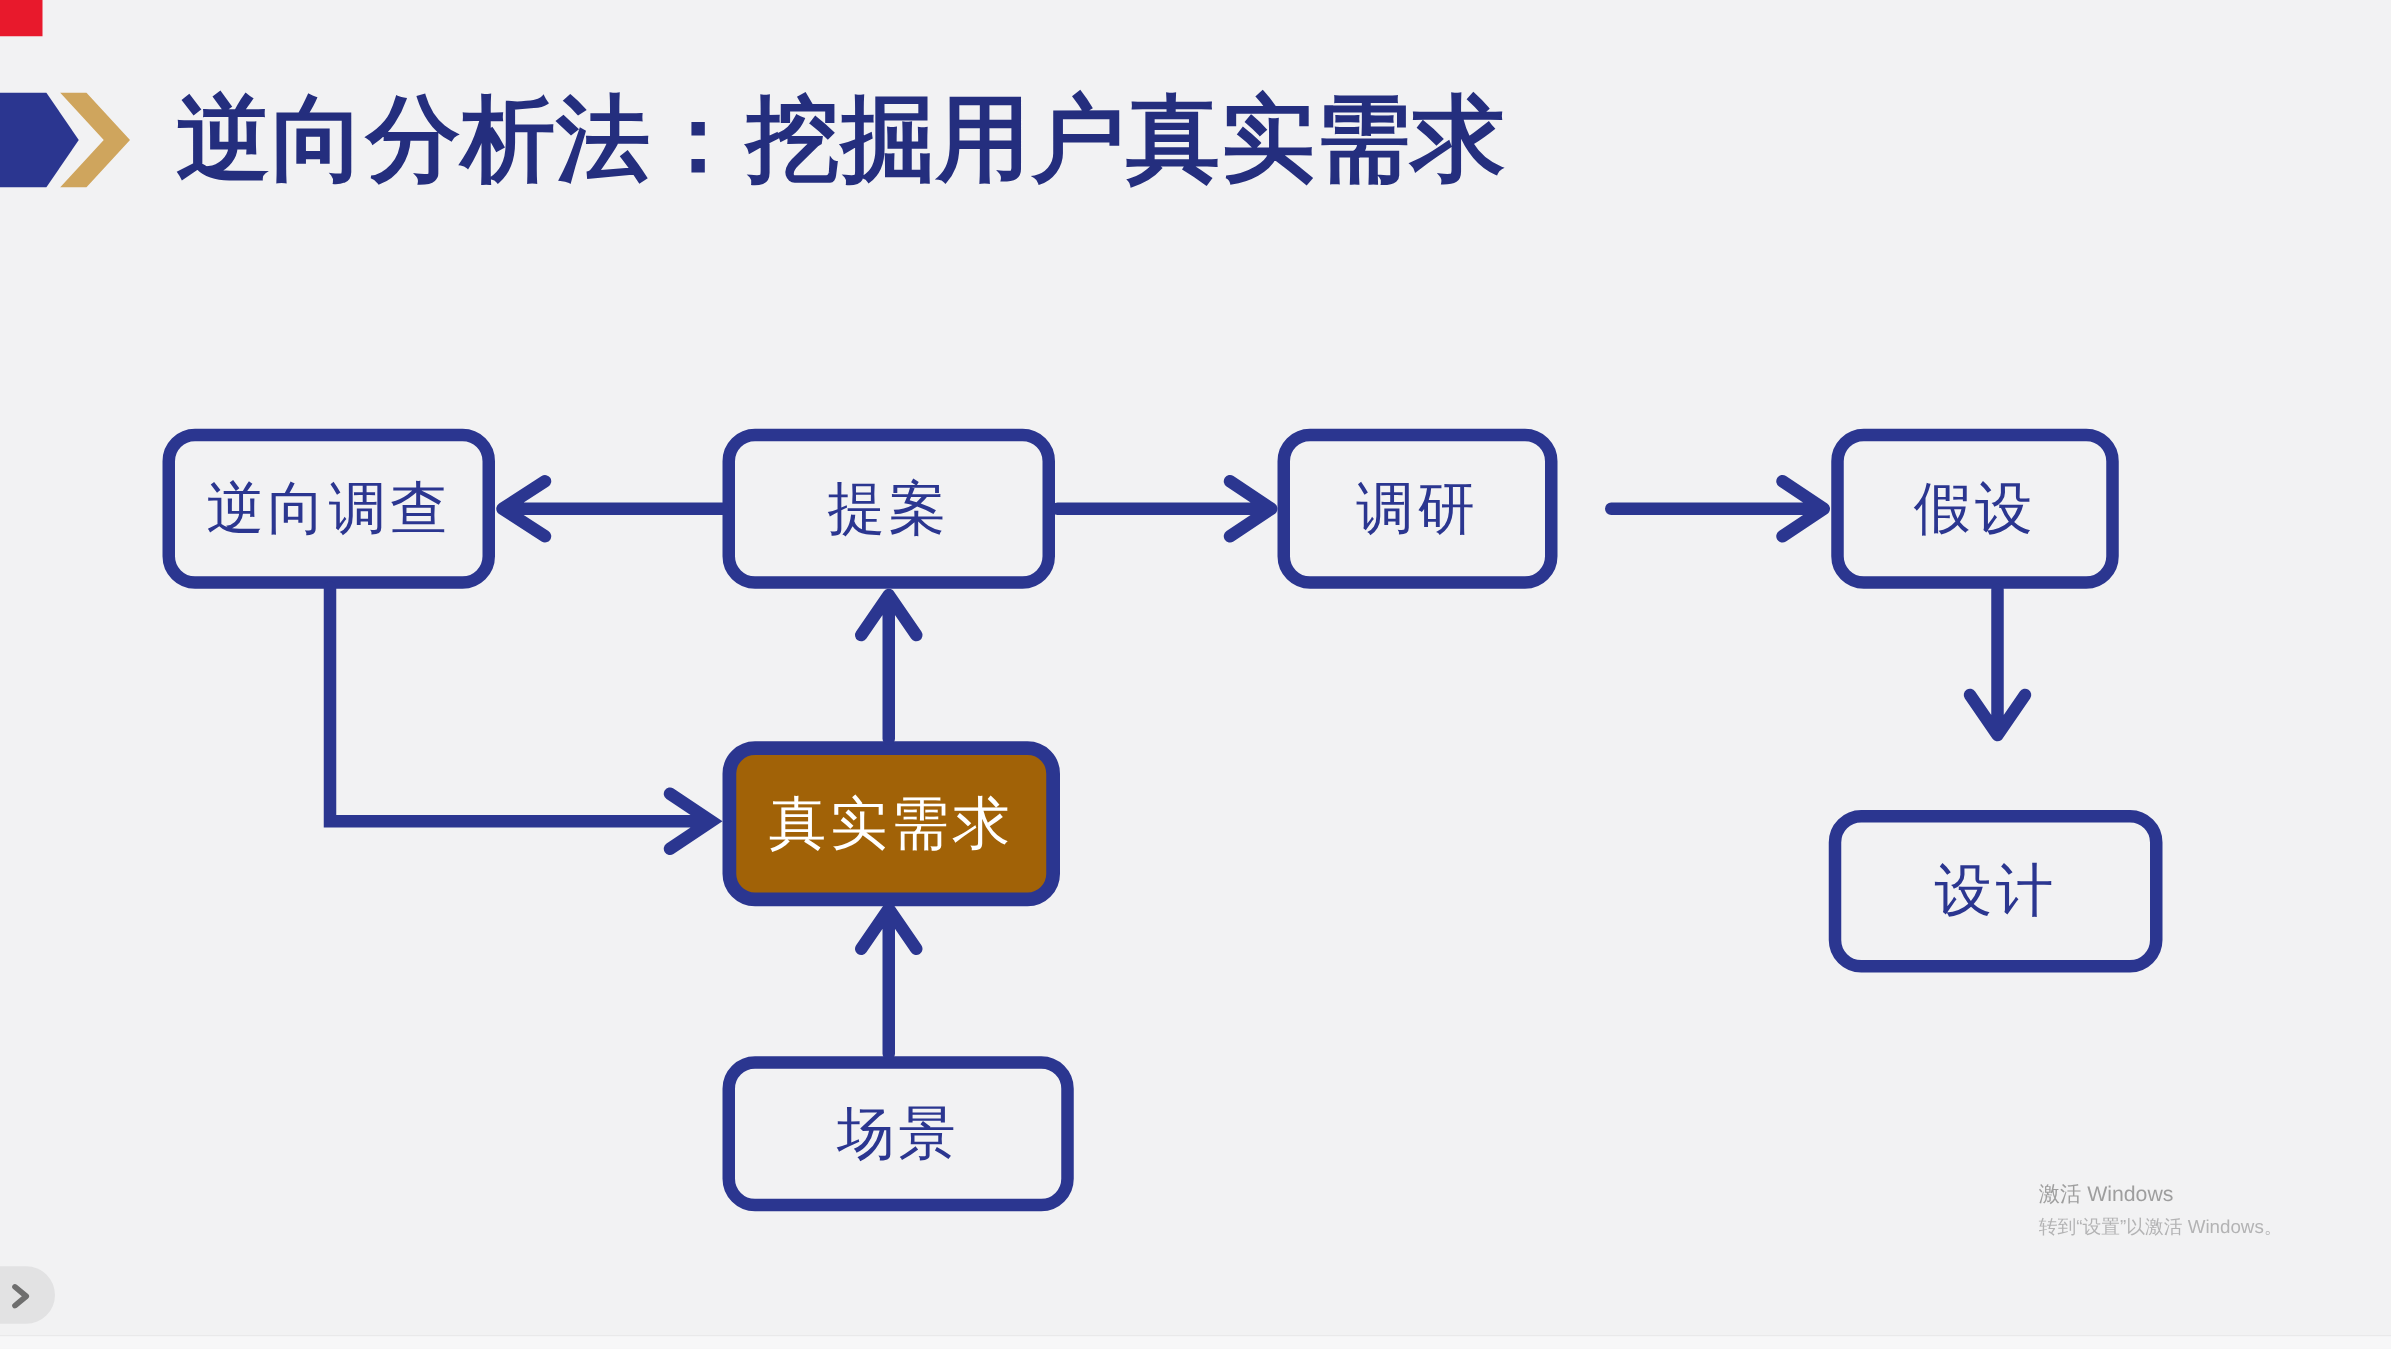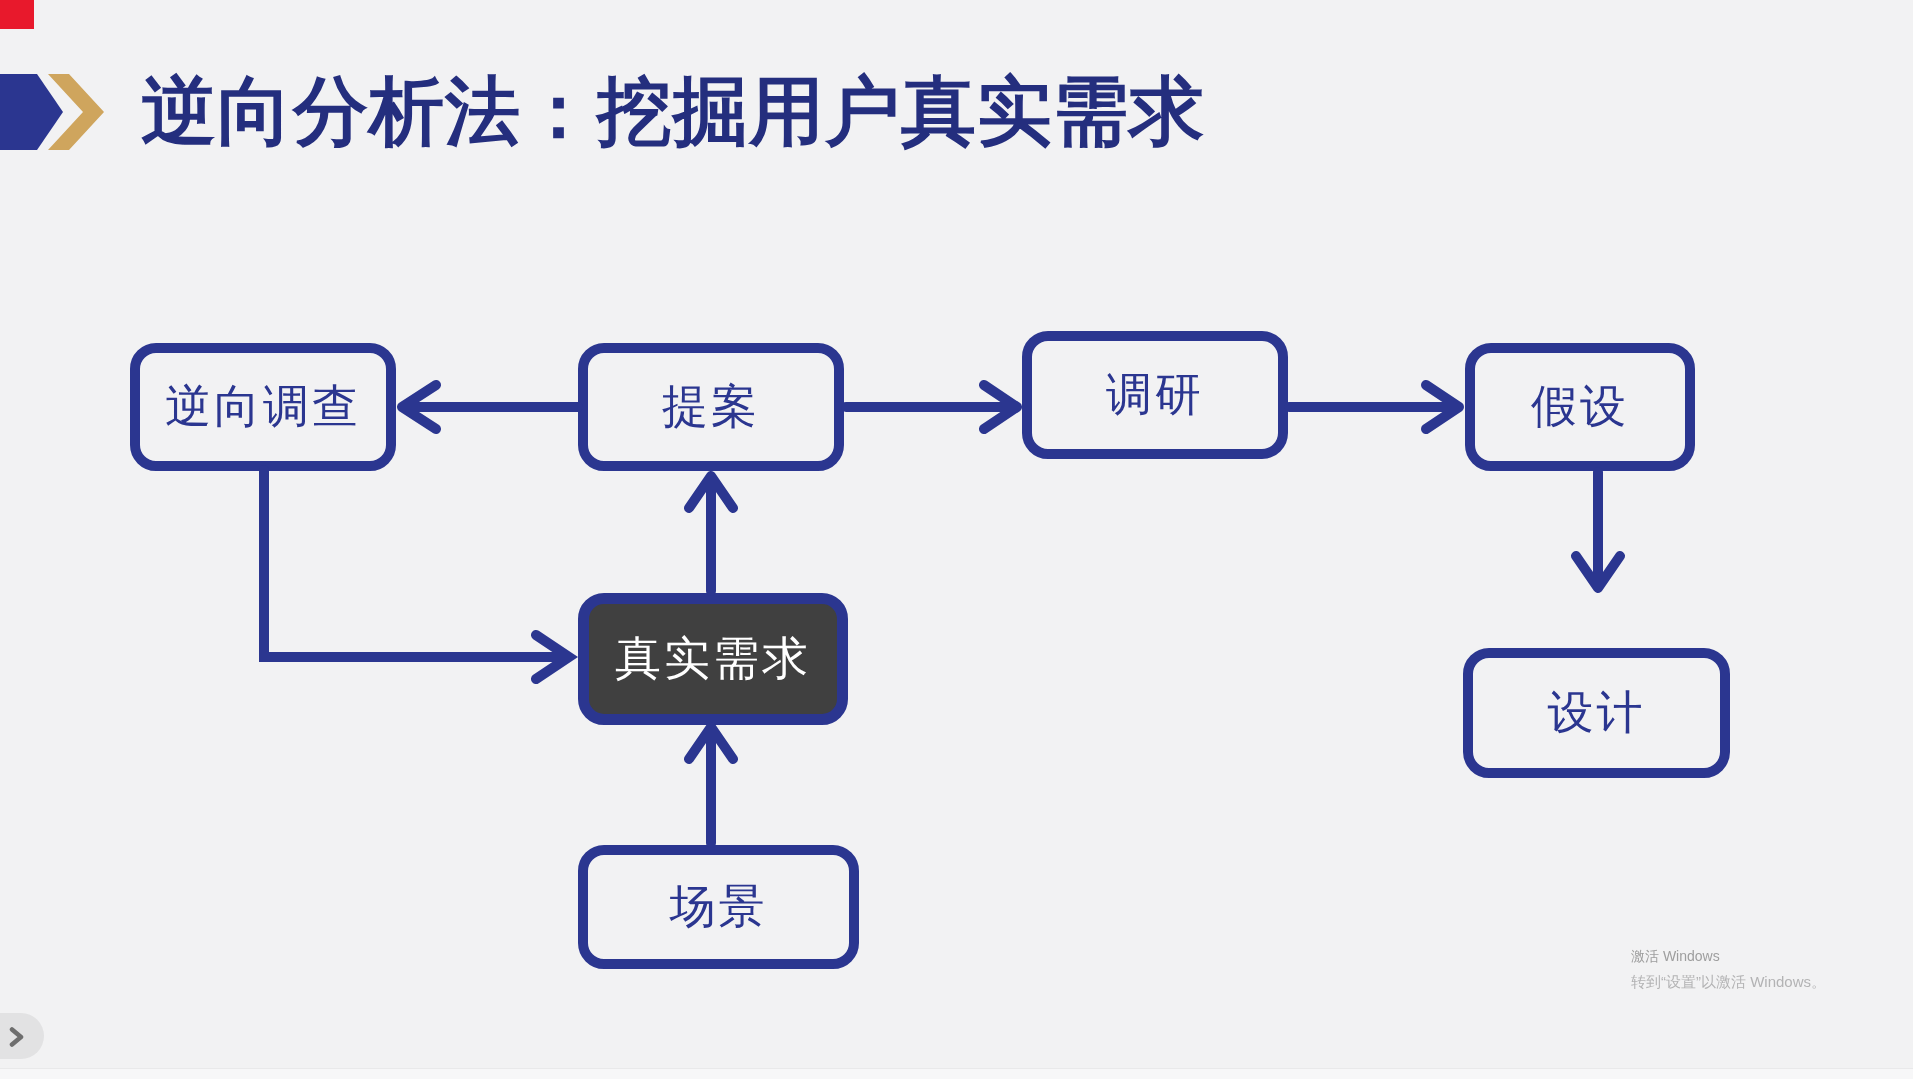--- a/index.html
+++ b/index.html
@@ -21,40 +21,40 @@
   
   .node{
     position:absolute;box-sizing:border-box;
     border:10px solid #2B3690;border-radius:26px;
     display:flex;align-items:center;justify-content:center;
     font-family:Liberation Serif, serif;font-size:46px;color:#2B3690;
     letter-spacing:3px;white-space:nowrap;
   }
   #node-reverse-survey{left:130px;top:343px;width:266px;height:128px;}
   #node-proposal     {left:578px;top:343px;width:266px;height:128px;}
-  #node-research     {left:1022px;top:331px;width:266px;height:128px;}
+  #node-research     {left:1022px;top:343px;width:224px;height:128px;}
   #node-hypothesis   {left:1465px;top:343px;width:230px;height:128px;}
-  #node-real-need    {left:578px;top:593px;width:270px;height:132px;background:#404040;color:#FFFFFF;border-width:11px;}
+  #node-real-need    {left:578px;top:593px;width:270px;height:132px;background:#a16207;color:#FFFFFF;border-width:11px;}
   #node-design       {left:1463px;top:614px;width:267px;height:130px;margin-top:34px;}
   #node-scene        {left:578px;top:845px;width:281px;height:124px;}
   
   .arrows{position:absolute;left:0;top:0;width:1913px;height:1079px;pointer-events:none;}
   .arrows path{stroke:#2B3690;stroke-width:10;fill:none;stroke-linecap:round;stroke-linejoin:round;}
   .arrows path.elbow{stroke-linejoin:miter;}
   
   .bottom-strip{position:absolute;left:0;top:1068px;width:1913px;height:11px;background:#F7F7F8;border-top:1px solid #E9E9EA;}
   
   .nav-pill{
     position:absolute;left:-22px;top:1013px;width:66px;height:46px;
     background:#E2E2E3;border-radius:23px;cursor:pointer;
   }
   .nav-pill .chev{position:absolute;left:31px;top:14px;}
   
   .watermark{position:absolute;left:1631px;top:944px;color:#9E9E9E;}
-  .watermark .l1{font-size:14px;line-height:24px;color:#9E9E9E;}
+  .watermark .l1{font-size:17px;line-height:24px;color:#9E9E9E;}
   .watermark .l2{font-size:15px;line-height:18px;margin-top:5px;color:#B3B3B4;}
 </style>
 </head>
 <body>
 
 <div class="rec-marker"></div>
 
 <svg class="logo" viewBox="0 0 122 76">
   <polygon points="0,0 37,0 63,38 37,76 0,76" fill="#2B3690"></polygon>
   <polygon points="48,0 69,0 104,38 69,76 48,76 83,38" fill="#CFA55D"></polygon>

